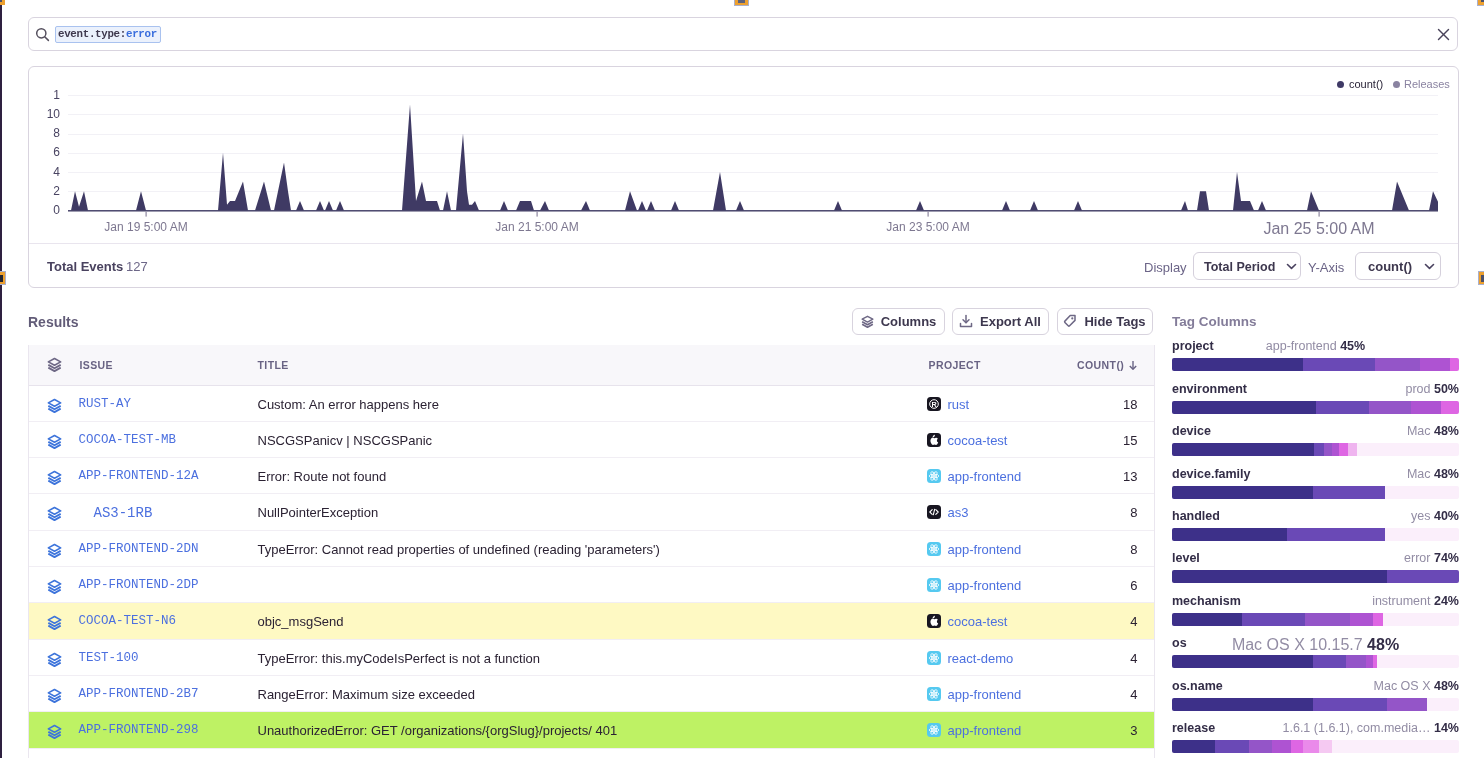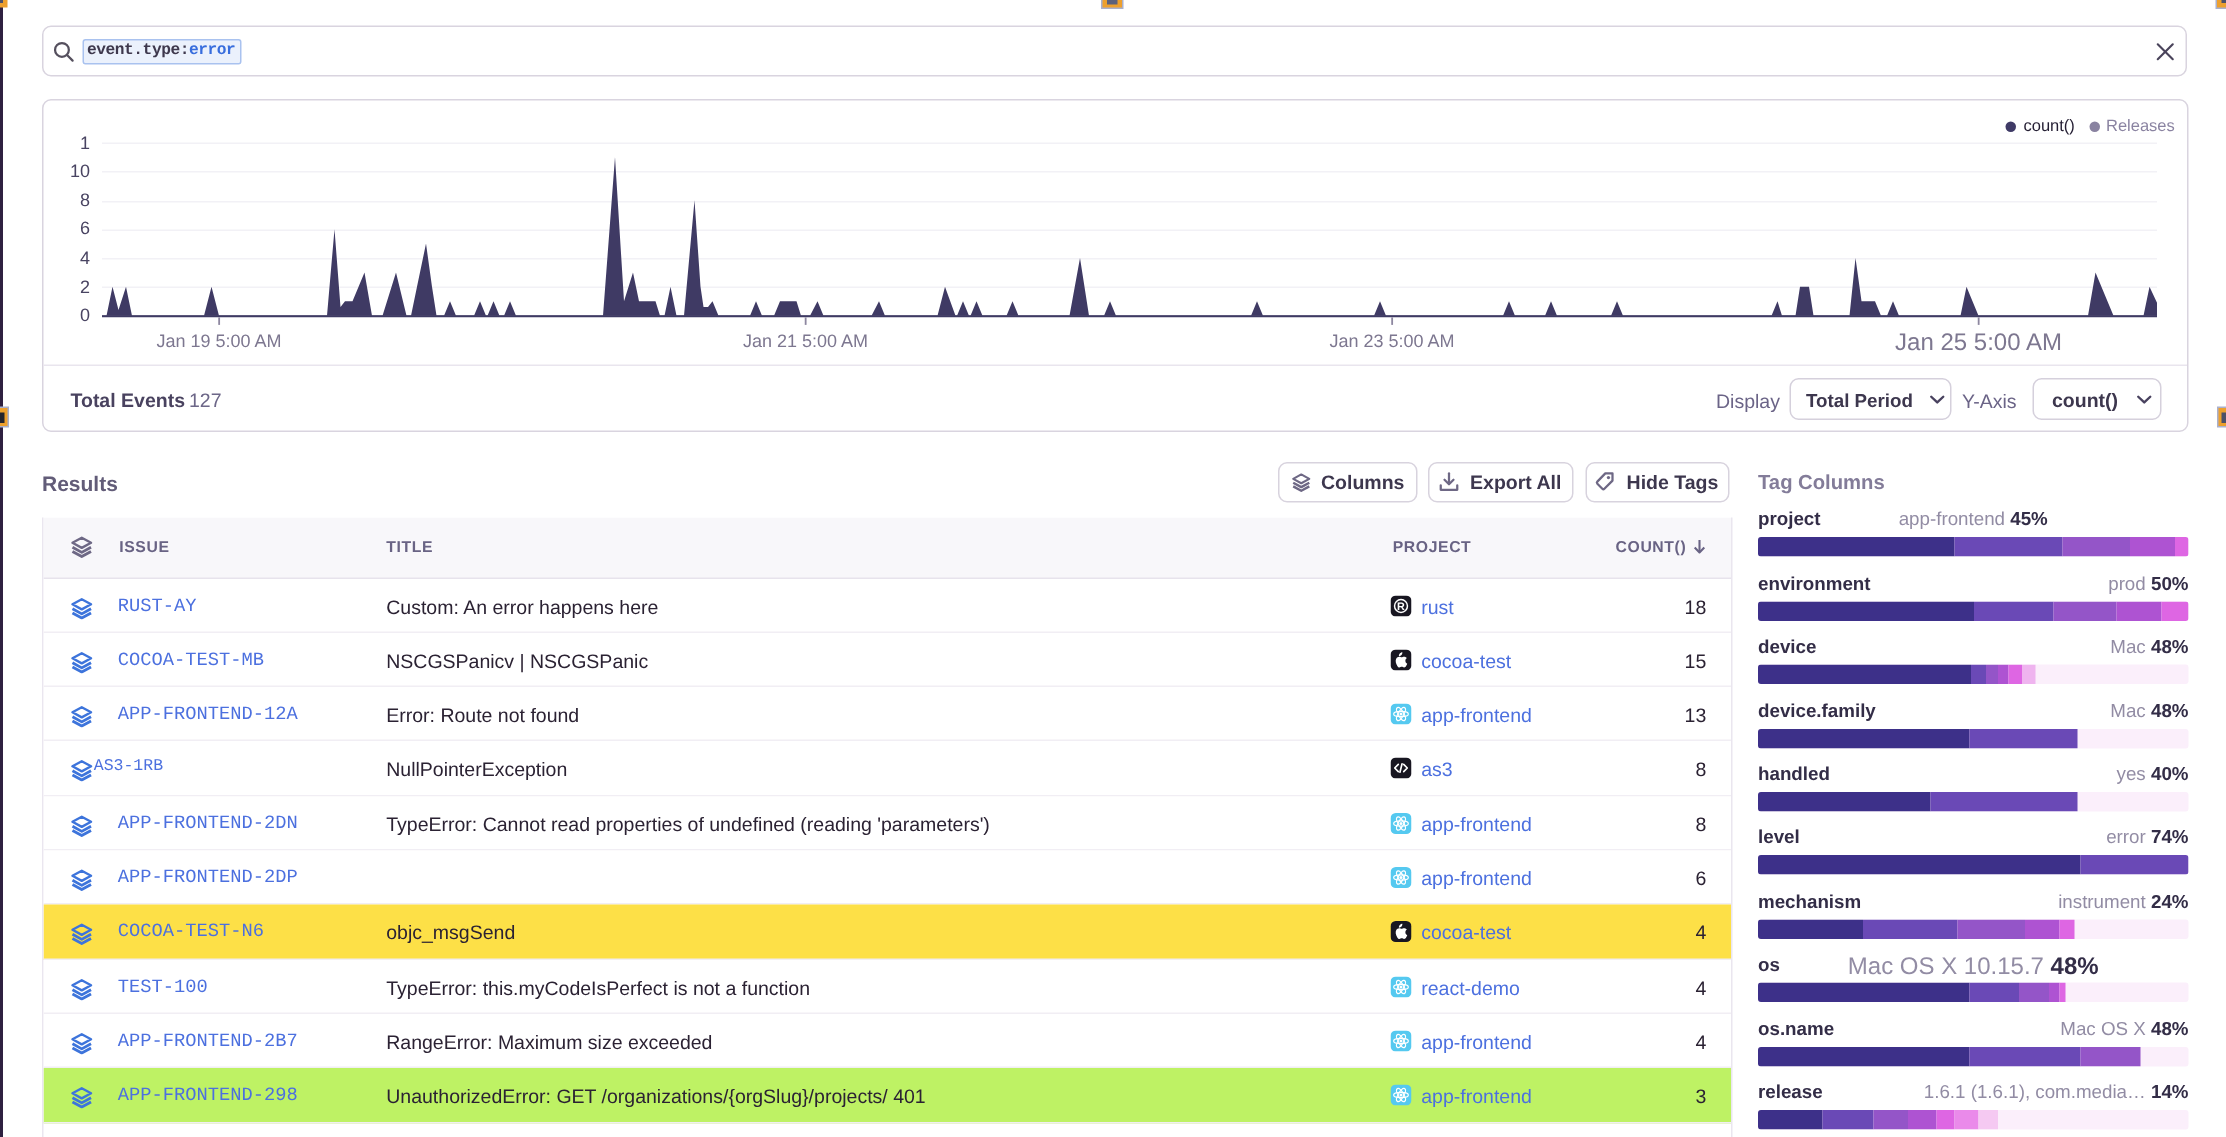--- a/index.html
+++ b/index.html
@@ -155,21 +155,21 @@
         </svg></div>
 <div class="abs" style="left:919px;top:11px;font-size:13px;color:#4c70df">app-frontend</div>
 <div class="abs" style="right:16px;top:11px;font-size:13px;color:#2b2233">13</div>
 </div>
 <div style="position:relative;height:36.32px;border-bottom:1px solid #f1eef4;background:#fff">
 <div class="abs" style="left:18px;top:12px"><svg width="15" height="15" viewBox="0 0 16 16">
 <path d="M8 1.6 L14.6 5.2 L8 8.8 L1.4 5.2 Z" fill="none" stroke="#3d74db" stroke-width="1.7" stroke-linejoin="round"></path>
 <path d="M1.4 8.4 L8 12 L14.6 8.4" fill="none" stroke="#3d74db" stroke-width="2" stroke-linejoin="round"></path>
 <path d="M1.4 11.4 L8 15 L14.6 11.4" fill="none" stroke="#3d74db" stroke-width="2" stroke-linejoin="round"></path>
 </svg></div>
-<div class="abs mono" style="left:34px;top:11px;font-size:11px;color:#4c70df">AS3-1RB</div>
+<div class="abs mono" style="left:65px;top:11px;font-size:14px;color:#4c70df">AS3-1RB</div>
 <div class="abs" style="left:229px;top:11px;font-size:13px;color:#2b2233">NullPointerException</div>
 <div class="abs" style="left:898px;top:11px"><svg width="14" height="14" viewBox="0 0 14 14">
           <rect width="14" height="14" rx="3.5" fill="#181621"></rect>
 <polyline points="5.2,4.6 2.8,7 5.2,9.4" fill="none" stroke="#fff" stroke-width="1.1" stroke-linecap="round" stroke-linejoin="round"></polyline>
 <polyline points="8.8,4.6 11.2,7 8.8,9.4" fill="none" stroke="#fff" stroke-width="1.1" stroke-linecap="round" stroke-linejoin="round"></polyline>
 <line x1="7.7" y1="4.2" x2="6.3" y2="9.8" stroke="#fff" stroke-width="1.1" stroke-linecap="round"></line>
         </svg></div>
 <div class="abs" style="left:919px;top:11px;font-size:13px;color:#4c70df">as3</div>
 <div class="abs" style="right:16px;top:11px;font-size:13px;color:#2b2233">8</div>
 </div>
@@ -205,21 +205,21 @@
 <g stroke="#fff" stroke-width="0.8" fill="none">
 <ellipse cx="7" cy="7" rx="4.9" ry="1.8"></ellipse>
 <ellipse cx="7" cy="7" rx="4.9" ry="1.8" transform="rotate(60 7 7)"></ellipse>
 <ellipse cx="7" cy="7" rx="4.9" ry="1.8" transform="rotate(120 7 7)"></ellipse>
 </g>
           <circle cx="7" cy="7" r="1" fill="#fff"></circle>
         </svg></div>
 <div class="abs" style="left:919px;top:11px;font-size:13px;color:#4c70df">app-frontend</div>
 <div class="abs" style="right:16px;top:11px;font-size:13px;color:#2b2233">6</div>
 </div>
-<div style="position:relative;height:36.32px;border-bottom:1px solid #f1eef4;background:#fde047">
+<div style="position:relative;height:36.32px;border-bottom:1px solid #f1eef4;background:#fef9c3">
 <div class="abs" style="left:18px;top:12px"><svg width="15" height="15" viewBox="0 0 16 16">
 <path d="M8 1.6 L14.6 5.2 L8 8.8 L1.4 5.2 Z" fill="none" stroke="#3d74db" stroke-width="1.7" stroke-linejoin="round"></path>
 <path d="M1.4 8.4 L8 12 L14.6 8.4" fill="none" stroke="#3d74db" stroke-width="2" stroke-linejoin="round"></path>
 <path d="M1.4 11.4 L8 15 L14.6 11.4" fill="none" stroke="#3d74db" stroke-width="2" stroke-linejoin="round"></path>
 </svg></div>
 <div class="abs mono" style="left:50px;top:11px;font-size:12.5px;color:#4c70df">COCOA-TEST-N6</div>
 <div class="abs" style="left:229px;top:11px;font-size:13px;color:#2b2233">objc_msgSend</div>
 <div class="abs" style="left:898px;top:11px"><svg width="14" height="14" viewBox="0 0 14 14">
           <rect width="14" height="14" rx="3.5" fill="#181621"></rect>
 <path d="M7.3 3.7c.4-.5 .7-1.2 .6-1.9-.6 .03-1.3 .4-1.7 .9-.37 .44-.7 1.15-.6 1.8 .65 .05 1.3-.33 1.7-.8z" fill="#fff"></path>

